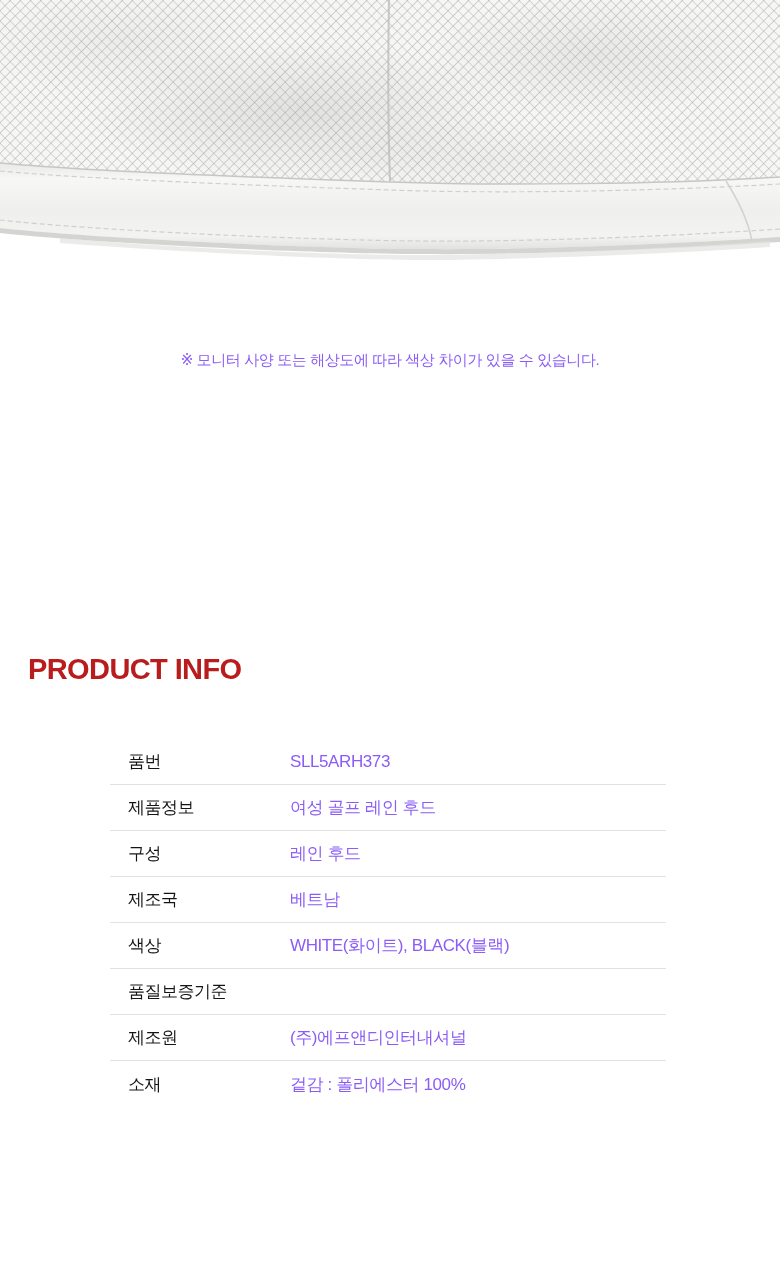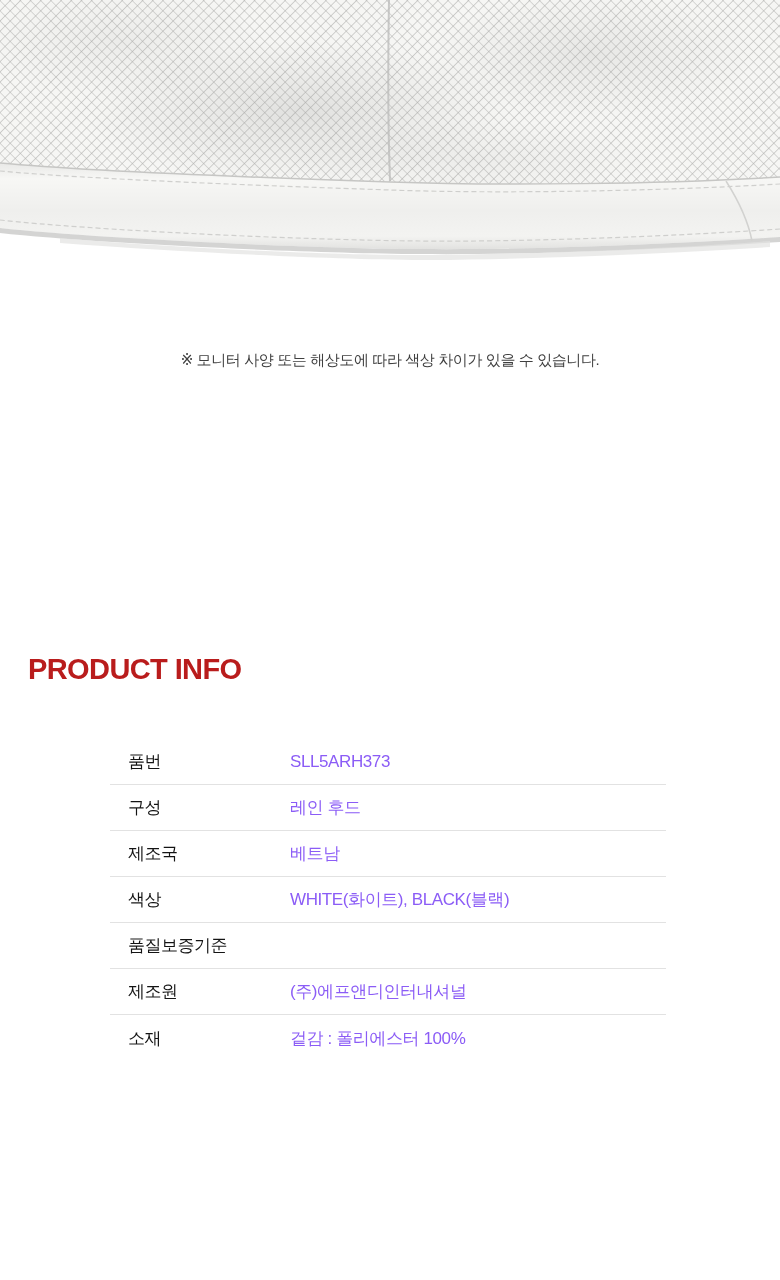--- a/index.html
+++ b/index.html
@@ -23,21 +23,21 @@
   }
 
   .notice {
     position: absolute;
     top: 351px;
     left: 0;
     width: 780px;
     text-align: center;
     font-size: 15px;
     letter-spacing: -0.4px;
-    color: #404040;
+    color: #8b5cf6;
   }
 
   .section-title {
     position: absolute;
     top: 653px;
     left: 28px;
     font-size: 29px;
     font-weight: 800;
     letter-spacing: -0.6px;
     color: #b91c1c;
@@ -127,20 +127,24 @@
   <div class="notice">※ 모니터 사양 또는 해상도에 따라 색상 차이가 있을 수 있습니다.</div>
 
   <h2 class="section-title">PRODUCT INFO</h2>
 
   <div class="info-table">
     <div class="info-row">
       <div class="info-label">품번</div>
       <div class="info-value">SLL5ARH373</div>
     </div>
     <div class="info-row">
+      <div class="info-label">제품정보</div>
+      <div class="info-value">여성 골프 레인 후드</div>
+    </div>
+    <div class="info-row">
       <div class="info-label">구성</div>
       <div class="info-value">레인 후드</div>
     </div>
     <div class="info-row">
       <div class="info-label">제조국</div>
       <div class="info-value">베트남</div>
     </div>
     <div class="info-row">
       <div class="info-label">색상</div>
       <div class="info-value">WHITE(화이트), BLACK(블랙)</div>

